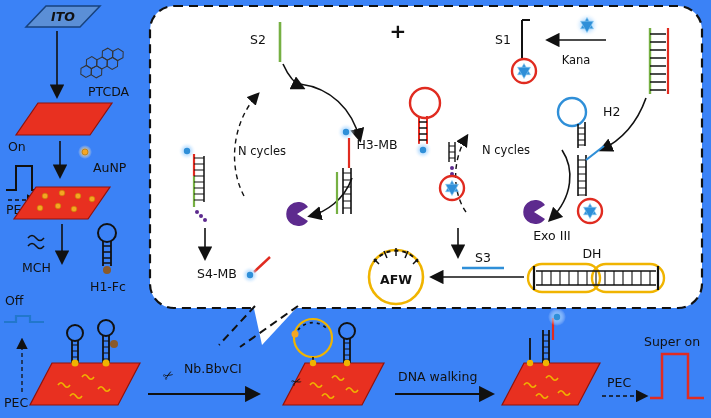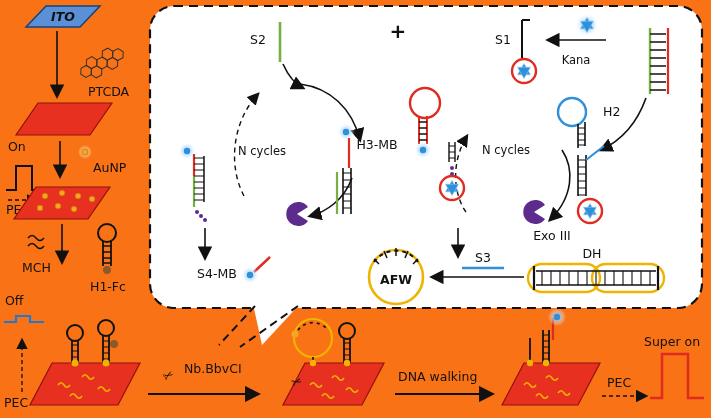--- a/index.html
+++ b/index.html
@@ -1,16 +1,16 @@
 <!DOCTYPE html>
 <html><head>
 <meta charset="utf-8">
 <style>
   html,body{margin:0;padding:0;background:#fff;}
-  #canvas{position:relative;width:711px;height:418px;background:#f97316;overflow:hidden;}
+  #canvas{position:relative;width:711px;height:418px;background:#3b82f6;overflow:hidden;}
   svg{display:block;}
   .lbl{font-family:"DejaVu Sans",sans-serif;font-size:12.5px;fill:#111;}
   .sm{font-size:11.5px;}
   .big{font-size:20px;font-weight:bold;}
   .i{font-style:italic;}
   .b{font-weight:bold;}
 </style>
 </head>
 <body>
 

